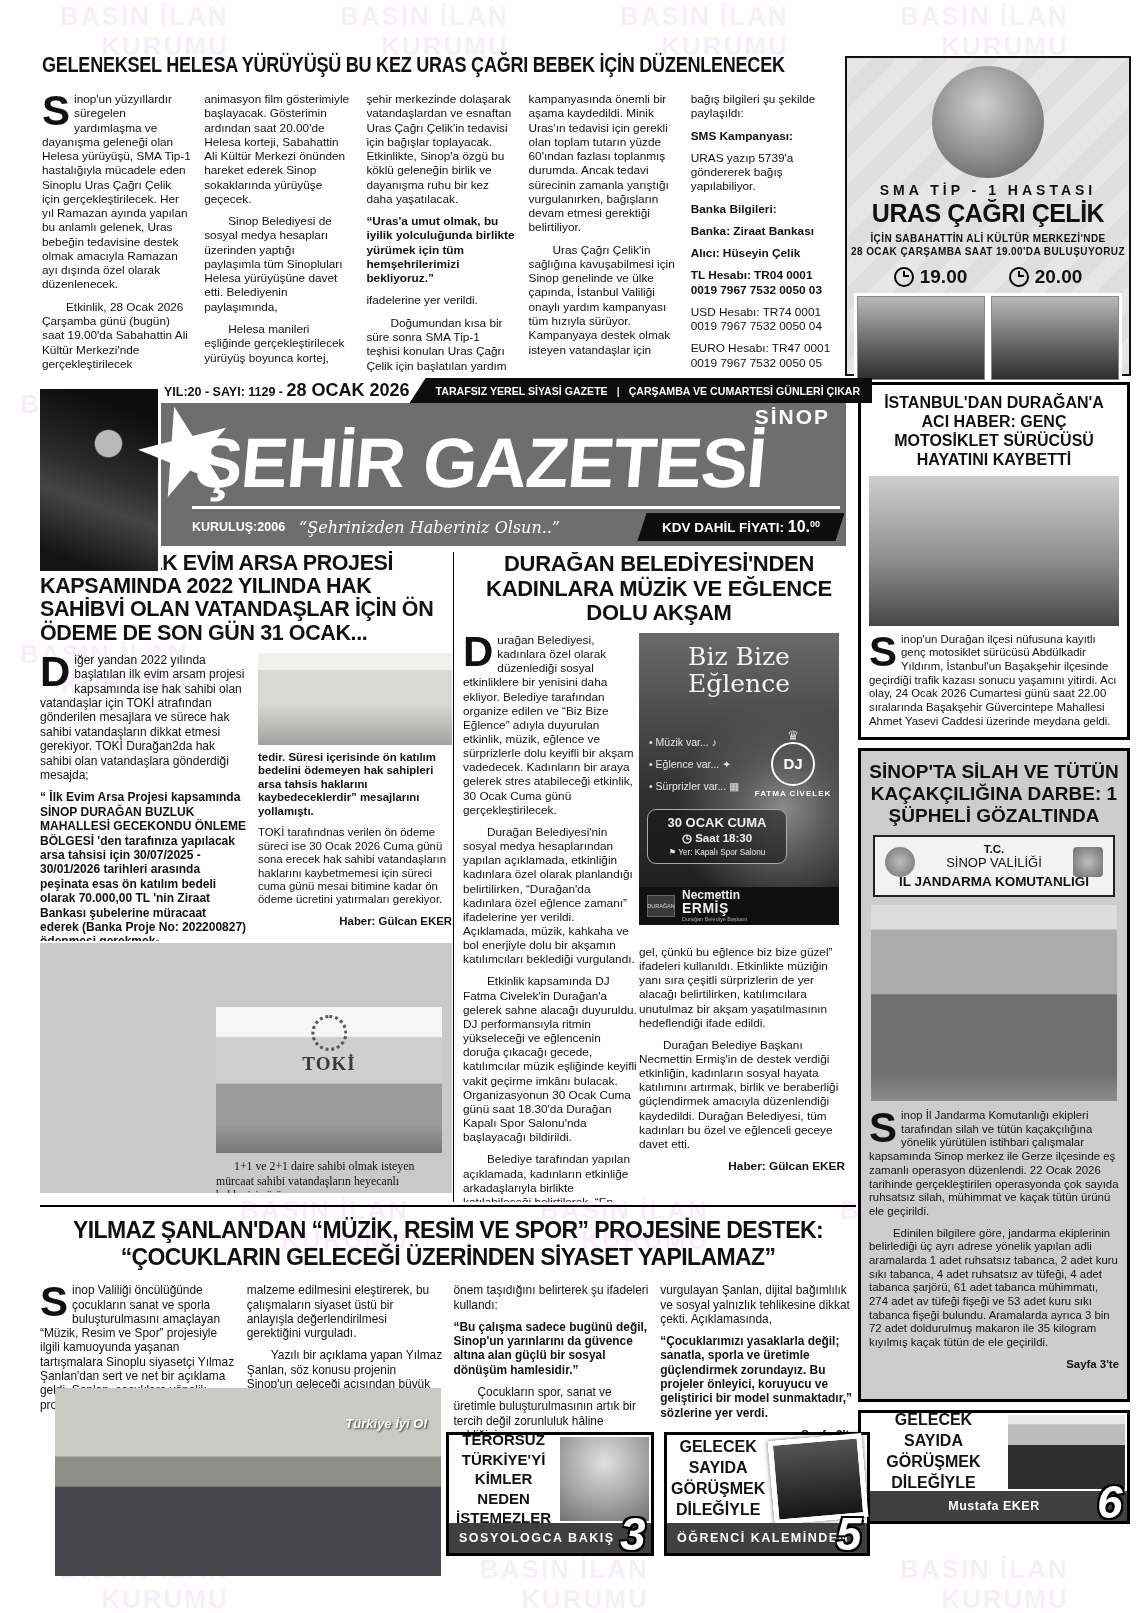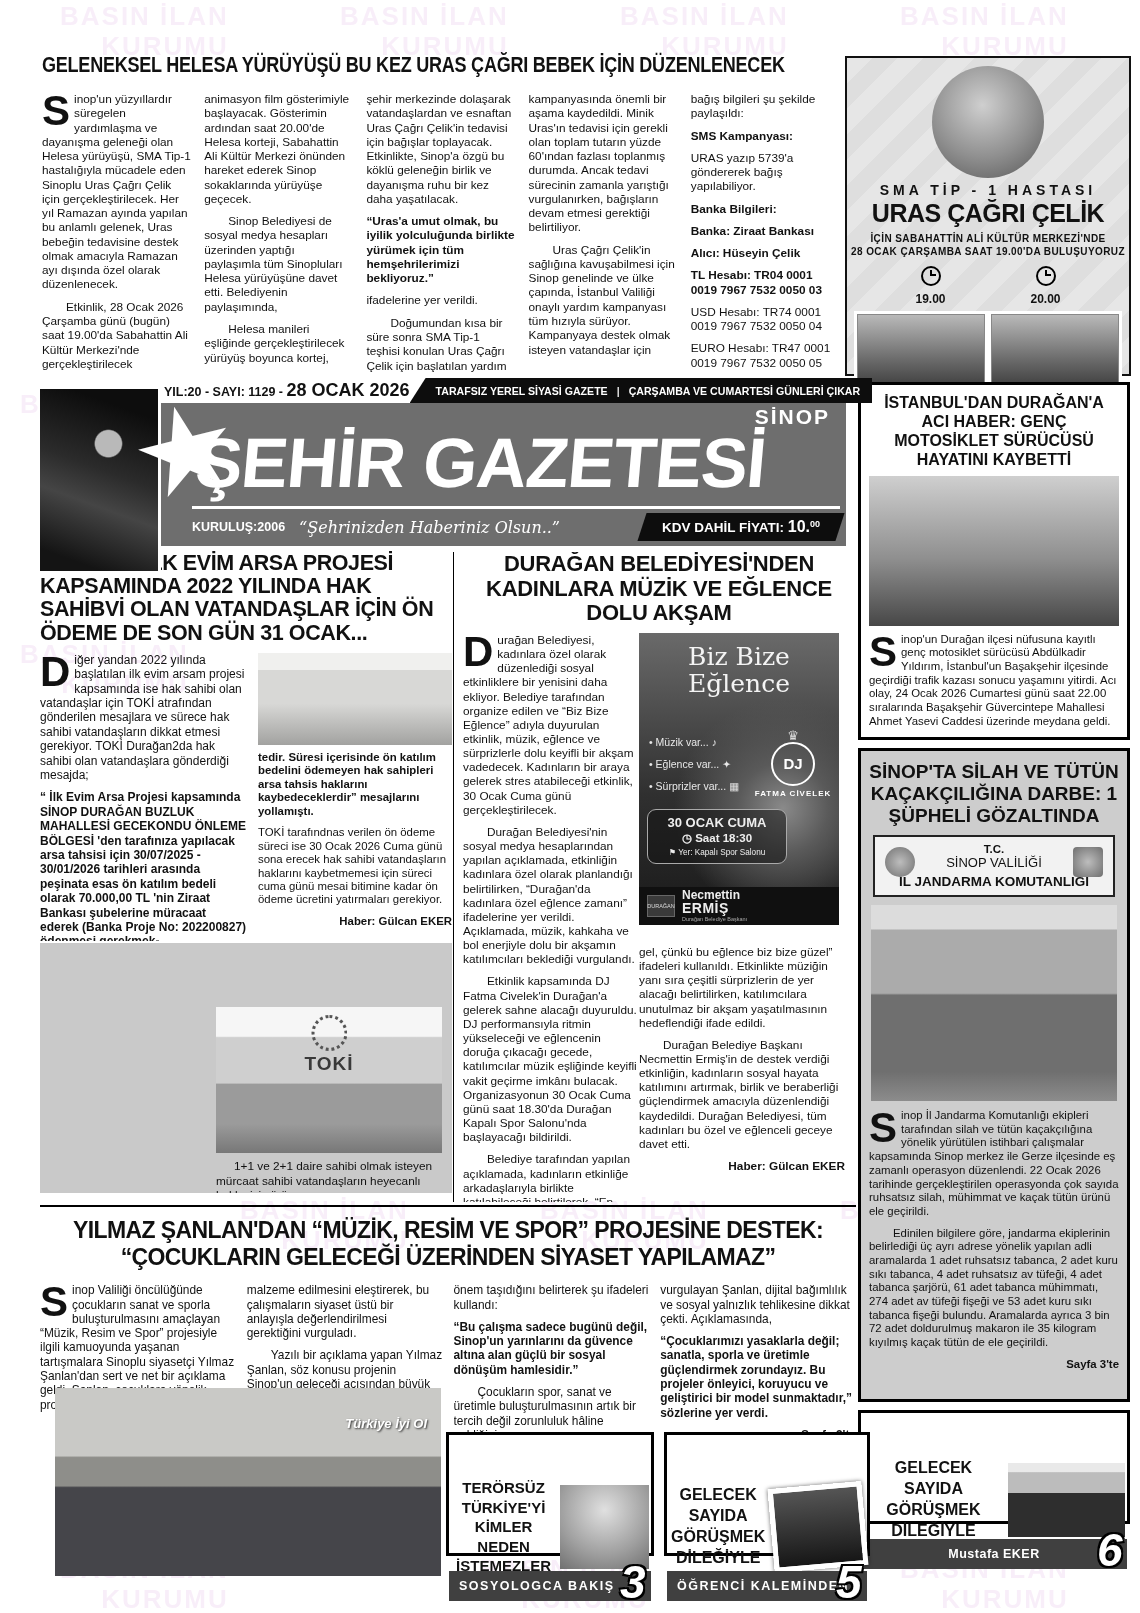--- a/index.html
+++ b/index.html
@@ -32,21 +32,21 @@
   
   .ad{position:absolute;left:845px;top:56px;width:286px;height:320px;box-sizing:border-box;z-index:1;
       border:2px solid #111;text-align:center;
       background:repeating-linear-gradient(135deg,#e6e6e6 0 18px,#dedede 18px 36px);}
   .ad-photo{width:112px;height:112px;border-radius:50%;margin:8px auto 4px;
             background:radial-gradient(circle at 45% 35%,#cfcfcf,#8f8f8f 55%,#555);}
   .ad-sub{font-size:14px;font-weight:600;letter-spacing:4px;}
   .ad-name{font-size:25px;font-weight:800;letter-spacing:-.5px;margin:1px 0 4px;}
   .ad-s1,.ad-s2{font-size:10px;font-weight:700;letter-spacing:.4px;line-height:1.3;}
   .ad-times{display:flex;justify-content:space-around;margin:8px 26px 8px;}
-  .ad-time{display:flex;align-items:center;gap:6px;font-weight:800;font-size:12px;flex-direction:column;}
+  .ad-time{display:flex;align-items:center;gap:6px;font-weight:800;font-size:19px;}
   .clock{width:16px;height:16px;border:2.5px solid #000;border-radius:50%;position:relative;display:inline-block;}
   .clock i{position:absolute;background:#000;}
   .clock i.h{left:7px;top:2px;width:2px;height:6px;}
   .clock i.m{left:7px;top:6px;width:6px;height:2px;}
   .ad-pics{display:flex;justify-content:space-between;padding:0 10px;}
   .apic{width:128px;}
   .apic .img{height:82px;border:1px solid #888;box-shadow:0 0 0 3px #fff;
              background:linear-gradient(180deg,#b9b9b9,#6a6a6a 55%,#2e2e2e);}
   .apic .cap{font-size:7px;line-height:1.45;margin-top:6px;}
   .cap .c1{display:block;font-weight:600;}
@@ -83,21 +83,21 @@
   .mh-price sup{font-size:9px;}
   
   .col-left{position:absolute;left:40px;top:552px;width:412px;z-index:1;}
   .h-toki{margin:0;font-size:21.5px;line-height:1.08;font-weight:800;letter-spacing:-.4px;}
   .toki-body{display:flex;gap:10px;margin-top:8px;height:288px;overflow:hidden;}
   .tb1{width:208px;font-size:12px;line-height:1.2;}
   .tb2{width:194px;font-size:11.4px;line-height:1.18;}
   .house{width:194px;height:92px;margin-bottom:6px;
          background:linear-gradient(180deg,#f0f0ee 0 18%,#d8d8d6 19% 55%,#a2a2a0);}
   .kura{margin-top:2px;background:#c9c9c9;padding:8px 10px;height:250px;box-sizing:border-box;overflow:hidden;}
-  .kura-fig{float:right;width:226px;margin:56px 0 4px 16px;font-size:11.8px;line-height:1.25;}
+  .kura-fig{float:right;width:226px;margin:56px 0 4px 16px;font-size:11.8px;line-height:1.25;font-family:Liberation Serif, serif;}
   .kura-img{width:226px;height:146px;position:relative;
             background:linear-gradient(180deg,#f6f6f6 0 20%,#cfcfcf 21% 52%,#9b9b9b 53% 80%,#777);}
   .toki-logo{position:absolute;top:8px;left:50%;transform:translateX(-50%);text-align:center;color:#444;}
   .toki-dots{width:30px;height:30px;border:3px dotted #555;border-radius:50%;margin:0 auto 1px;}
   .toki-word{font-weight:800;font-size:19px;letter-spacing:1px;color:#3a3a3a;}
   .kura-cap{margin:6px 0 2px;text-indent:18px;}
   .h-kura{margin:0 0 4px;font-size:24px;line-height:1.12;font-weight:800;letter-spacing:-.5px;}
   
   .col-mid{position:absolute;left:453px;top:552px;width:402px;height:650px;box-sizing:border-box;
            border-left:1.5px solid #000;padding-left:9px;overflow:hidden;z-index:1;}
@@ -157,21 +157,21 @@
   .b-cols{display:flex;gap:11px;margin-top:12px;}
   .bc{width:196px;font-size:11.9px;line-height:1.2;overflow:hidden;}
   .bc1,.bc2{height:150px;}
   .bc3,.bc4{height:212px;}
   .sanlan-photo{position:absolute;left:55px;top:1388px;width:386px;height:188px;z-index:2;
         background:linear-gradient(180deg,#c9c9c6 0 36%,#8e8e8a 37% 52%,#45454a 53% 100%);}
   .sanlan-photo .ovl{position:absolute;right:14px;top:28px;color:#fff;font-weight:800;font-style:italic;
         font-size:13px;text-shadow:1px 1px 2px #333;}
   
   .promo{position:absolute;border:3px solid #000;background:#fff;box-sizing:border-box;z-index:3;}
-  .promo .pt{display:flex;height:calc(100% - 30px);margin-top:48px;}
+  .promo .pt{display:flex;height:calc(100% - 30px);}
   .p-title{flex:1;display:flex;align-items:center;justify-content:center;font-weight:800;
            text-align:center;padding:2px 4px;font-size:16px;line-height:1.3;}
   .p-photo{width:44%;margin:2px;background:radial-gradient(circle at 50% 30%,#e0e0e0,#9f9f9f 60%,#707070);}
   .p-photo.polaroid{border:5px solid #fff;box-shadow:0 0 4px rgba(0,0,0,.6);transform:rotate(-5deg);
            background:linear-gradient(180deg,#555,#161616);}
   .p-photo.suit{background:linear-gradient(180deg,#e9e9e9 0 12%,#bcbcbc 13% 40%,#2e2e2e 41%);}
   .p-bar{height:30px;background:#404040;color:#fff;display:flex;align-items:center;font-weight:800;
          letter-spacing:1.5px;font-size:12.5px;padding:0 10px;position:relative;}
   .p-num{position:absolute;right:4px;bottom:-4px;font-size:46px;font-weight:800;font-style:italic;
          color:#fff;line-height:1;

